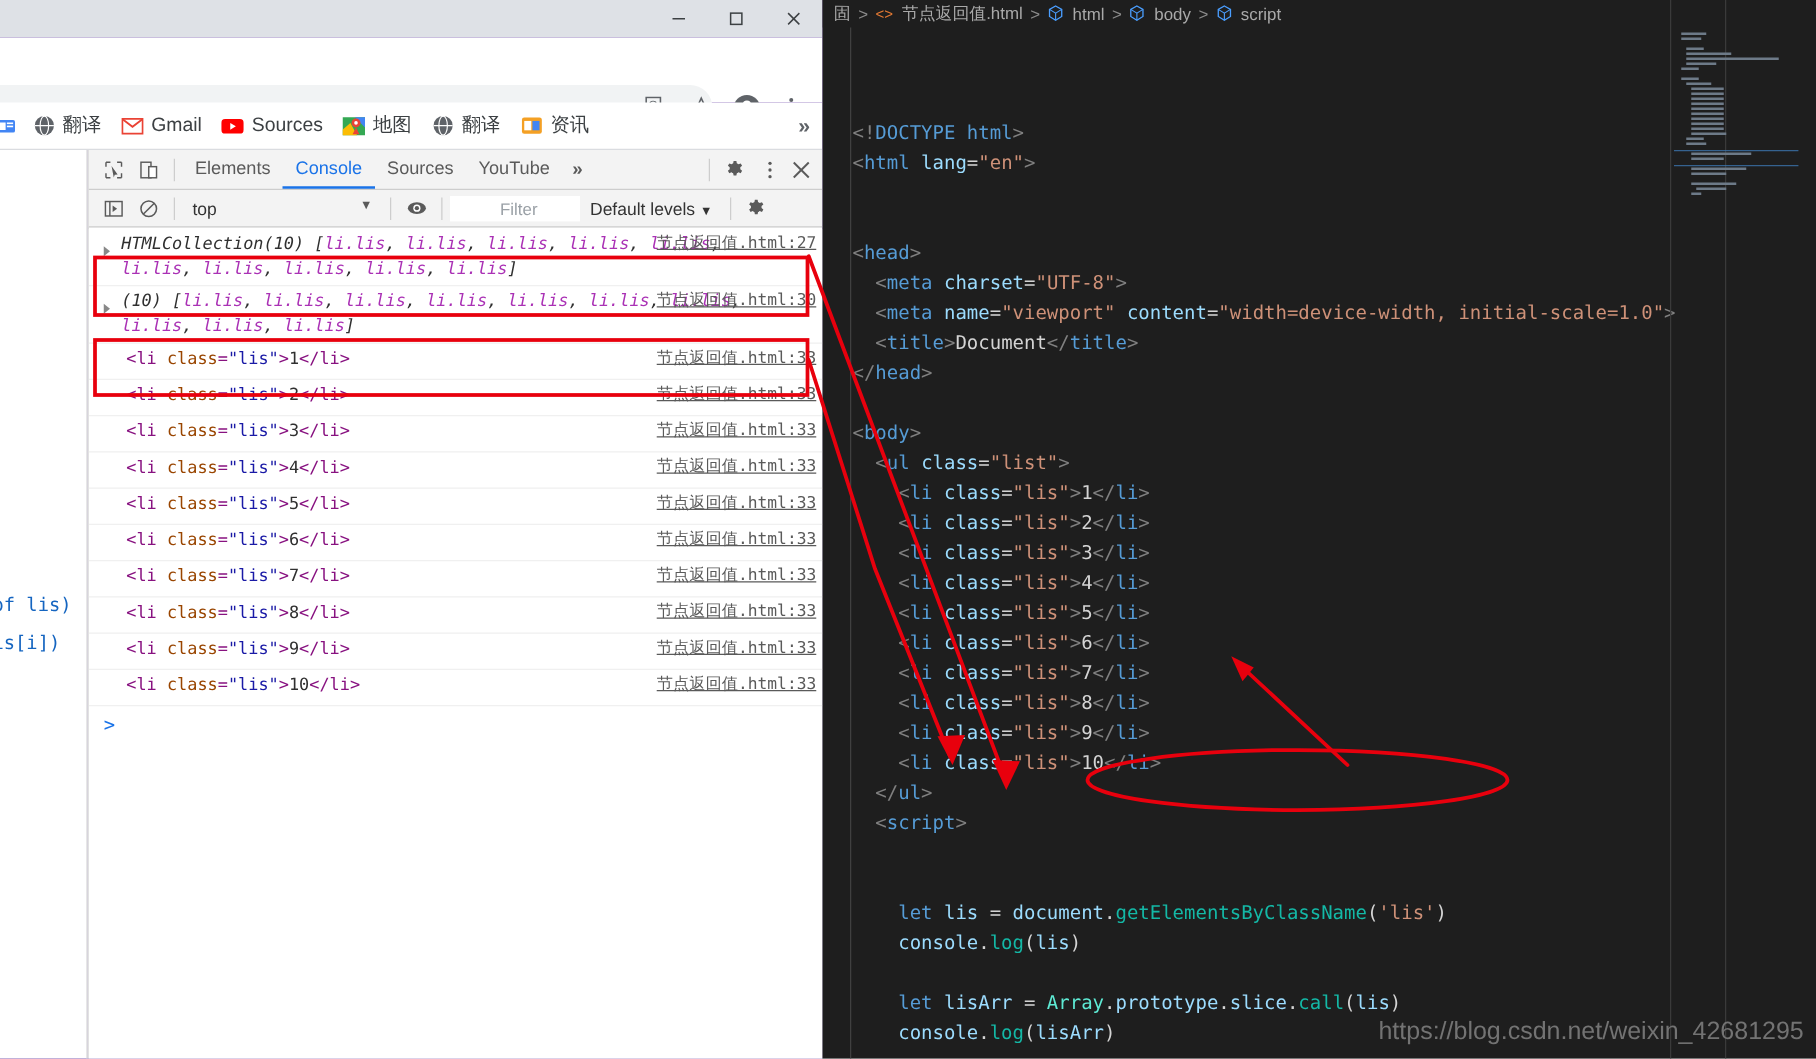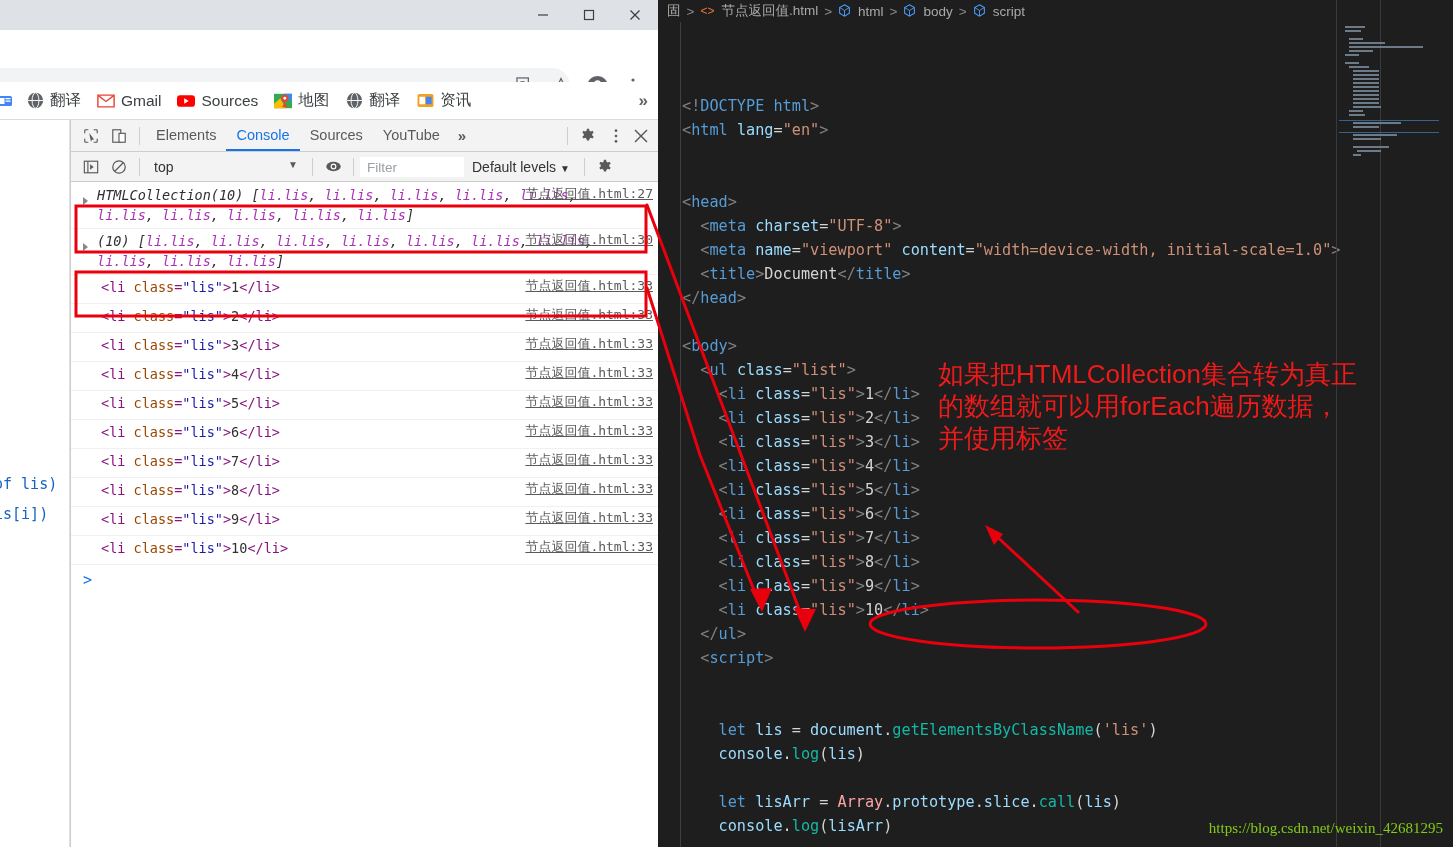--- a/index.html
+++ b/index.html
@@ -92,21 +92,21 @@
   .dt-filterbar {
     height: 30px; display: flex; align-items: center;
     border-bottom: 1px solid #cdcdcd; background: #f3f3f3; padding-left: 6px;
   }
   .ctx-select { display: flex; width: 160px;
      font-size: 14px; color: #333; padding-left: 8px; }
   .ctx-select .caret { margin-left: auto; font-size: 10px; color:#5a5a5a;
      padding-right: 8px; }
   .filter-box {
     width: 104px; height: 20px; background: #ffffff; border: 1px solid #ffffff;
-    font-size: 13.5px; color: #9aa0a6; line-height: 20px; padding-left: 6px;
+    font-size: 13.5px; color: #9aa0a6; line-height: 20px; padding-left: 6px; text-align: center;
   }
   .levels { font-size: 14px; color: #333; padding: 0 8px; white-space: nowrap;}
 
   .console-body {
     position: absolute; left: 0; top: 63px; width: 588px; height: 664px;
     overflow: hidden; background: #ffffff;
   }
   .msg {
     position: relative; border-bottom: 1px solid #f0f0f0;
     padding: 3px 0 3px 26px; min-height: 29px;
@@ -160,38 +160,38 @@
   }
   
   .t-tag   { color: #569cd6; }
   .t-br    { color: #808080; }
   .t-attr  { color: #9cdcfe; }
   .t-str   { color: #ce9178; }
   .t-txt   { color: #d4d4d4; }
   .t-kw    { color: #569cd6; }
   .t-var   { color: #9cdcfe; }
   .t-fn    { color: #14b8a6; }
-  .t-cls   { color: #fca5a5; }
+  .t-cls   { color: #5eead4; }
   .t-op    { color: #d4d4d4; }
   .t-doctn { color: #569cd6; }
 
   .minimap {
     position: absolute; right: 14px; top: 22px; width: 100px; height: 140px;
     overflow: hidden;
   }
   .vrule { position: absolute; top: 0; width: 1px; height: 847px;
      background: #3a3a3a; }
 
   .annot {
     position: absolute; color: #ef1a1a; font-size: 26px; line-height: 32px;
     font-family: "Liberation Sans", sans-serif; white-space: pre-line;
   }
   .watermark {
-    position: absolute; right: 10px; bottom: 10px; color: #84cc16;
-    font-size: 15px; font-family: Liberation Serif, serif;
+    position: absolute; right: 10px; bottom: 10px; color: #737373;
+    font-size: 20px; font-family: Liberation Sans, sans-serif;
   }
   svg.overlay { position: absolute; left: 0; top: 0; width: 1453px;
      height: 847px; pointer-events: none; }
 </style>
 </head>
 <body>
 
 <div id="root">
 
   <div id="browser">
@@ -500,23 +500,20 @@
             <rect x="14" y="116" width="28" height="2"></rect>
           <rect x="14" y="124" width="36" height="2"></rect>
             <rect x="18" y="128" width="24" height="2"></rect>
           <rect x="14" y="132" width="8" height="2"></rect>
         </g>
         <rect x="0" y="98" width="100" height="1" fill="#3e7fbf" opacity="0.7"></rect>
         <rect x="0" y="110" width="100" height="1" fill="#3e7fbf" opacity="0.7"></rect>
       </svg>
     </div>
 
-    <div class="annot" style="left: 280px; top: 358px; width: 500px;">如果把HTMLCollection集合转为真正
-的数组就可以用forEach遍历数据，
-并使用标签</div>
 
     <div class="watermark">https://blog.csdn.net/weixin_42681295</div>
   </div>
 
   <svg class="overlay" viewBox="0 0 1453 847">
 
     <g stroke="#e8000d" stroke-width="3" fill="none" stroke-linecap="round">
       <path d="M647 205 L805 625"></path>
       <path d="M647 288 L700 455 L760 605"></path>
     </g>

